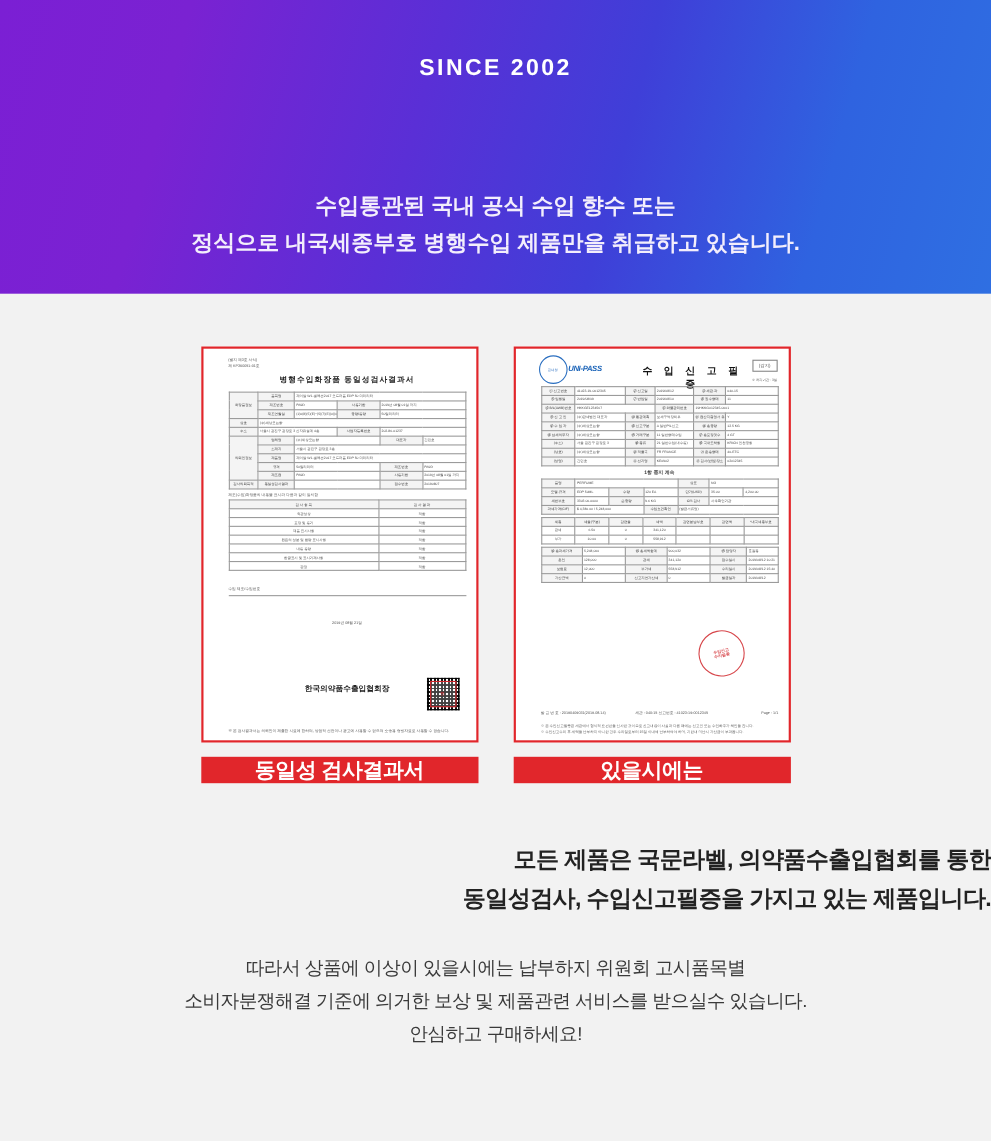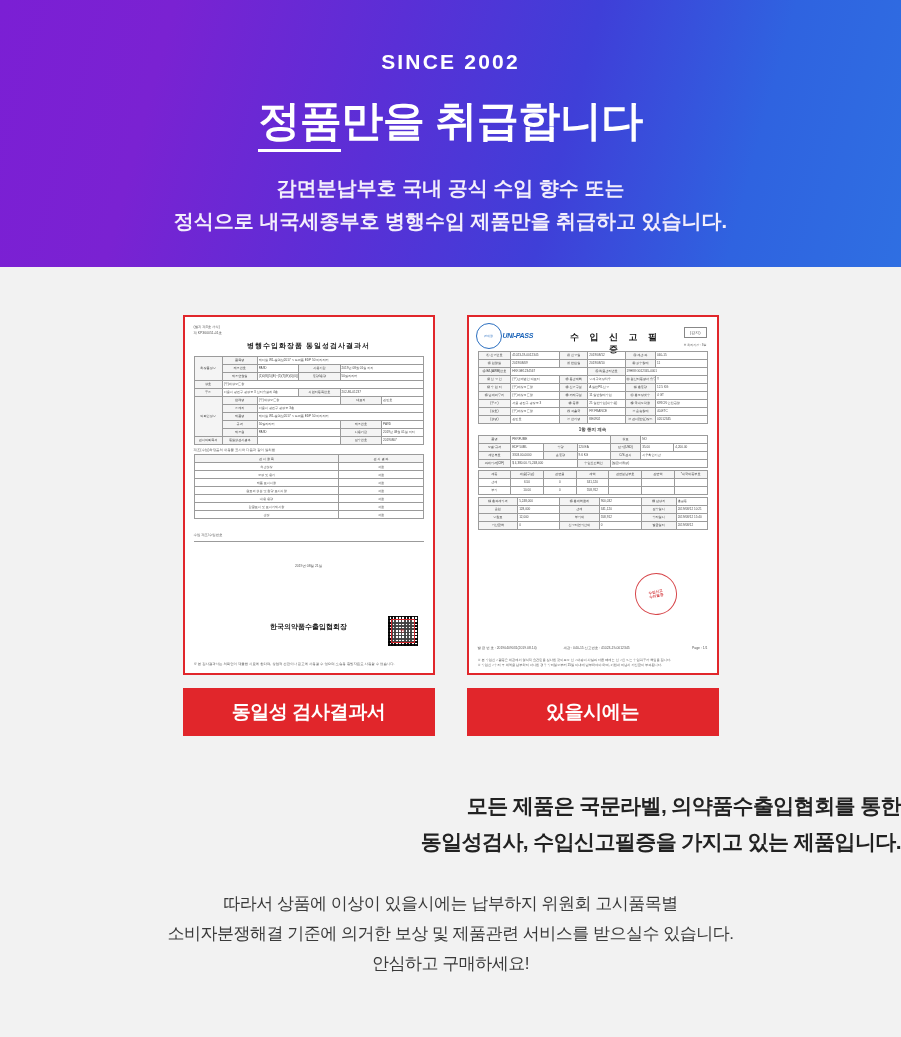--- a/index.html
+++ b/index.html
@@ -97,40 +97,41 @@
     position: relative;
     width: 252px;
     height: 360px;
     background: #fff;
     border: 2px solid #e1262b;
     box-sizing: border-box;
     overflow: hidden;
   }
   .doc-caption {
     margin-top: 13px;
-    height: 48px;
+    height: 24px;
     background: #e1262b;
     color: #fff;
     font-size: 19px;
     font-weight: 700;
     display: flex;
     align-items: center;
     justify-content: center;
     letter-spacing: -0.4px;
   }
 
   
   .mini {
     position: absolute;
     inset: 0;
     padding: 8px 9px;
     box-sizing: border-box;
     font-size: 3.2px;
     color: #3a3a3a;
     line-height: 1.35;
+    margin-left: 14px;
   }
   .mini .tiny {
     font-size: 3.4px;
     color: #555;
     transform-origin: left top;
   }
   .mini .doc-title {
     text-align: center;
     font-size: 7px;
     font-weight: 700;
@@ -252,25 +253,22 @@
     color: #3a3a3a;
     letter-spacing: -0.5px;
   }
 </style>
 </head>
 <body>
 
 <section class="hero">
   <div class="hero-inner">
     <div class="since">SINCE 2002</div>
-    <div class="headline">
-      <span class="emph">정품</span><span>만을 취급합니다</span>
-    </div>
     <div class="sub">
-      <div>감면분납부호 국내 공식 수입 향수 또는</div>
+      <div>수입통관된 국내 공식 수입 향수 또는</div>
       <div>정식으로 내국세종부호 병행수입 제품만을 취급하고 있습니다.</div>
     </div>
   </div>
 </section>
 
 <section class="content">
 
   <div class="docs-row">
 
     <div class="doc-block">

